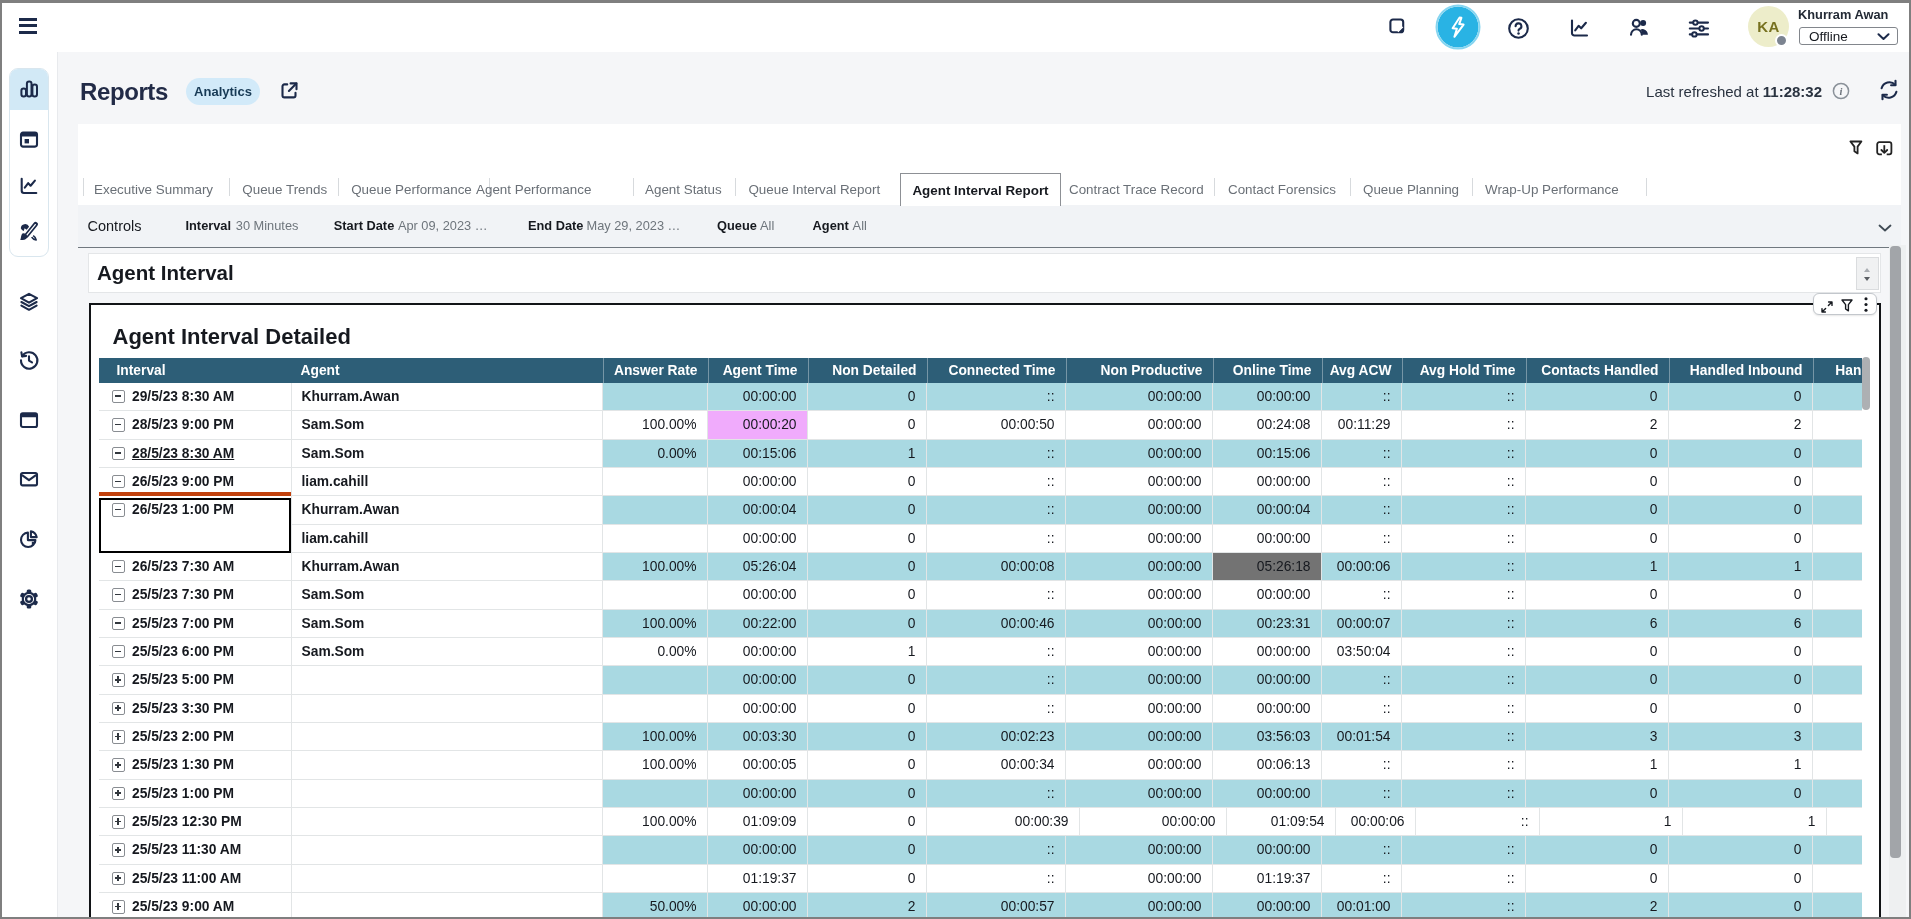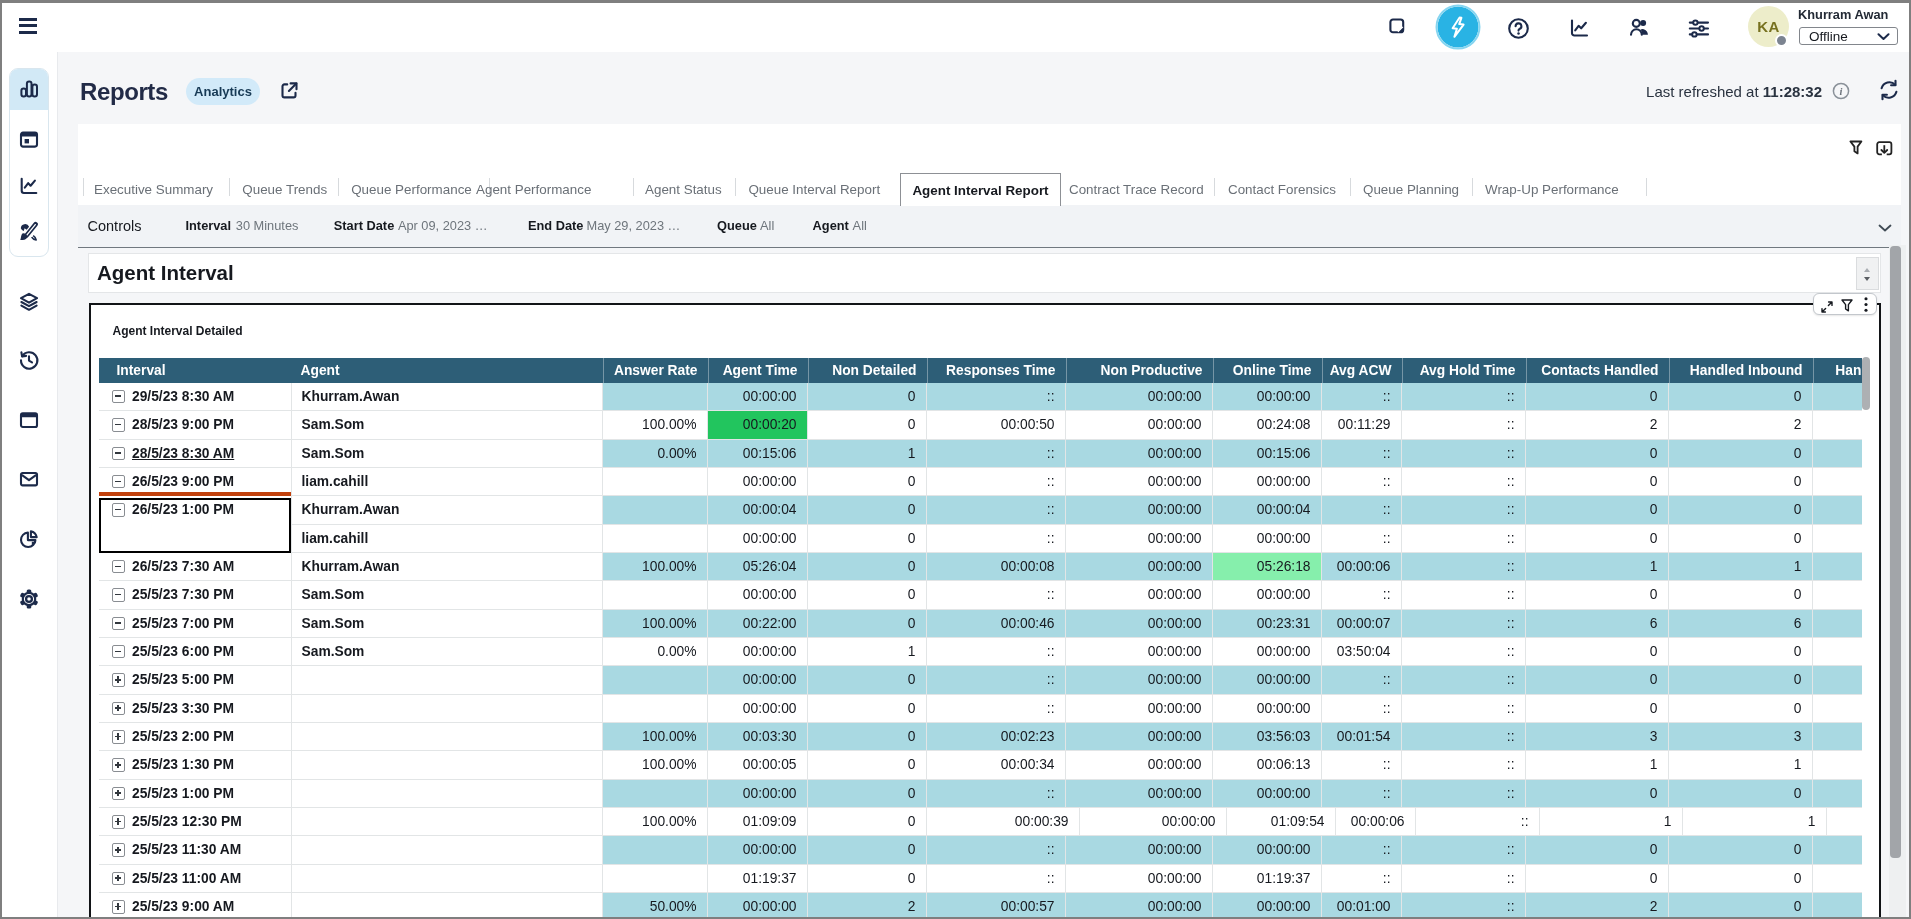--- a/index.html
+++ b/index.html
@@ -55,21 +55,21 @@
 
 
 #aibar { left:88px; top:253px; width:1793px; height:39.5px; background:#fff; border:1px solid #e4e6e8; z-index:1; }
 #aibar .t { position:absolute; left:8px; top:6.5px; font-size:20.5px; font-weight:bold; color:#16191f; }
 #spin { position:absolute; right:1.5px; top:2.5px; width:23px; height:33px; background:#f0f1f2; border:1px solid #dadcde; }
 .tri-up { position:absolute; left:7px; top:10px; width:0; height:0; border-left:3.8px solid transparent; border-right:3.8px solid transparent; border-bottom:4.6px solid #a8acb1; }
 .tri-dn { position:absolute; left:7px; top:19.5px; width:0; height:0; border-left:3.8px solid transparent; border-right:3.8px solid transparent; border-top:4.6px solid #595d62; }
 
 
 #tpanel { left:88.5px; top:302.5px; width:1792px; height:640px; background:#fff; border:2.5px solid #121417; z-index:1; }
-#tptitle { position:absolute; left:22px; top:19px; font-size:12px; font-weight:bold; color:#16191f; }
+#tptitle { position:absolute; left:22px; top:19px; font-size:22px; font-weight:bold; color:#16191f; }
 #grid { position:absolute; left:8px; top:53px; width:1763px; overflow:hidden; }
 .hrow { display:flex; height:25.4px; background:#2d5e77; color:#fff; font-size:13.8px; font-weight:bold; }
 .hc { height:100%; line-height:25px; white-space:nowrap; overflow:hidden; flex:none; }
 .drow { display:flex; height:28.35px; font-size:13.8px; color:#16191f; }
 .dc { height:100%; line-height:27.5px; white-space:nowrap; overflow:hidden; flex:none; border-bottom:1px solid #e2e5e6; border-right:1px solid #e2e5e6; }
 .ic { padding-left:13px; border-right:none; }
 .ac { padding-left:10px; border-left:1px solid #e2e5e6; }
 .nc { text-align:right; padding-right:10px; }
 .xb { display:inline-block; position:relative; width:13.5px; height:13.5px; border:1.5px solid #898d92; border-radius:2px; margin-right:7px; vertical-align:-2.5px; }
 .xh { position:absolute; left:2px; top:4.6px; width:6.5px; height:1.6px; background:#33383e; }
@@ -273,21 +273,21 @@
 
 <div class="abs" id="tpanel">
   <div id="tptitle">Agent Interval Detailed</div>
   <div id="grid">
 <div class="hrow">
         <div class="hc" style="width:192px;text-align:left;padding-left:18px;">Interval</div>
         <div class="hc" style="width:312.5px;text-align:left;padding-left:10px;">Agent</div>
         <div class="hc" style="width:104.5px;text-align:right;padding-right:10px;border-left:1px solid rgba(255,255,255,.35);">Answer Rate</div>
         <div class="hc" style="width:100px;text-align:right;padding-right:10px;border-left:1px solid rgba(255,255,255,.35);">Agent Time</div>
         <div class="hc" style="width:119px;text-align:right;padding-right:10px;border-left:1px solid rgba(255,255,255,.35);">Non Detailed</div>
-        <div class="hc" style="width:139px;text-align:right;padding-right:10px;border-left:1px solid rgba(255,255,255,.35);">Responses Time</div>
+        <div class="hc" style="width:139px;text-align:right;padding-right:10px;border-left:1px solid rgba(255,255,255,.35);">Connected Time</div>
         <div class="hc" style="width:147px;text-align:right;padding-right:10px;border-left:1px solid rgba(255,255,255,.35);">Non Productive</div>
         <div class="hc" style="width:109px;text-align:right;padding-right:10px;border-left:1px solid rgba(255,255,255,.35);">Online Time</div>
         <div class="hc" style="width:80px;text-align:right;padding-right:10px;border-left:1px solid rgba(255,255,255,.35);">Avg ACW</div>
         <div class="hc" style="width:124px;text-align:right;padding-right:10px;border-left:1px solid rgba(255,255,255,.35);">Avg Hold Time</div>
         <div class="hc" style="width:143px;text-align:right;padding-right:10px;border-left:1px solid rgba(255,255,255,.35);">Contacts Handled</div>
         <div class="hc" style="width:144px;text-align:right;padding-right:10px;border-left:1px solid rgba(255,255,255,.35);">Handled Inbound</div>
         <div class="hc" style="width:157px;text-align:right;padding-right:10px;border-left:1px solid rgba(255,255,255,.35);">Handled Outbound</div>
       </div>
 <div class="drow">
         <div class="dc ic" style="width:192px;border-bottom:1px solid #e2e5e6;"><span class="xb"><span class="xh"></span></span><b>29/5/23 8:30 AM</b></div>
@@ -301,21 +301,21 @@
         <div class="dc nc" style="width:80px;background:#a9d9e2;">::</div>
         <div class="dc nc" style="width:124px;background:#a9d9e2;">::</div>
         <div class="dc nc" style="width:143px;background:#a9d9e2;">0</div>
         <div class="dc nc" style="width:144px;background:#a9d9e2;">0</div>
         <div class="dc nc" style="width:157px;background:#a9d9e2;"></div>
       </div>
 <div class="drow">
         <div class="dc ic" style="width:192px;border-bottom:1px solid #e2e5e6;"><span class="xb"><span class="xh"></span></span><b>28/5/23 9:00 PM</b></div>
         <div class="dc ac" style="width:312.5px;"><b>Sam.Som</b></div>
         <div class="dc nc" style="width:104.5px;background:#ffffff;">100.00%</div>
-        <div class="dc nc" style="width:100px;background:#22c55e;">00:00:20</div>
+        <div class="dc nc" style="width:100px;background:#f0abfc;">00:00:20</div>
         <div class="dc nc" style="width:119px;background:#ffffff;">0</div>
         <div class="dc nc" style="width:139px;background:#ffffff;">00:00:50</div>
         <div class="dc nc" style="width:147px;background:#ffffff;">00:00:00</div>
         <div class="dc nc" style="width:109px;background:#ffffff;">00:24:08</div>
         <div class="dc nc" style="width:80px;background:#ffffff;">00:11:29</div>
         <div class="dc nc" style="width:124px;background:#ffffff;">::</div>
         <div class="dc nc" style="width:143px;background:#ffffff;">2</div>
         <div class="dc nc" style="width:144px;background:#ffffff;">2</div>
         <div class="dc nc" style="width:157px;background:#ffffff;"></div>
       </div>
@@ -380,21 +380,21 @@
         <div class="dc nc" style="width:157px;background:#ffffff;"></div>
       </div>
 <div class="drow">
         <div class="dc ic" style="width:192px;border-bottom:1px solid #e2e5e6;"><span class="xb"><span class="xh"></span></span><b>26/5/23 7:30 AM</b></div>
         <div class="dc ac" style="width:312.5px;"><b>Khurram.Awan</b></div>
         <div class="dc nc" style="width:104.5px;background:#a9d9e2;">100.00%</div>
         <div class="dc nc" style="width:100px;background:#a9d9e2;">05:26:04</div>
         <div class="dc nc" style="width:119px;background:#a9d9e2;">0</div>
         <div class="dc nc" style="width:139px;background:#a9d9e2;">00:00:08</div>
         <div class="dc nc" style="width:147px;background:#a9d9e2;">00:00:00</div>
-        <div class="dc nc" style="width:109px;background:#86efac;">05:26:18</div>
+        <div class="dc nc" style="width:109px;background:#737373;">05:26:18</div>
         <div class="dc nc" style="width:80px;background:#a9d9e2;">00:00:06</div>
         <div class="dc nc" style="width:124px;background:#a9d9e2;">::</div>
         <div class="dc nc" style="width:143px;background:#a9d9e2;">1</div>
         <div class="dc nc" style="width:144px;background:#a9d9e2;">1</div>
         <div class="dc nc" style="width:157px;background:#a9d9e2;"></div>
       </div>
 <div class="drow">
         <div class="dc ic" style="width:192px;border-bottom:1px solid #e2e5e6;"><span class="xb"><span class="xh"></span></span><b>25/5/23 7:30 PM</b></div>
         <div class="dc ac" style="width:312.5px;"><b>Sam.Som</b></div>
         <div class="dc nc" style="width:104.5px;background:#ffffff;"></div>

